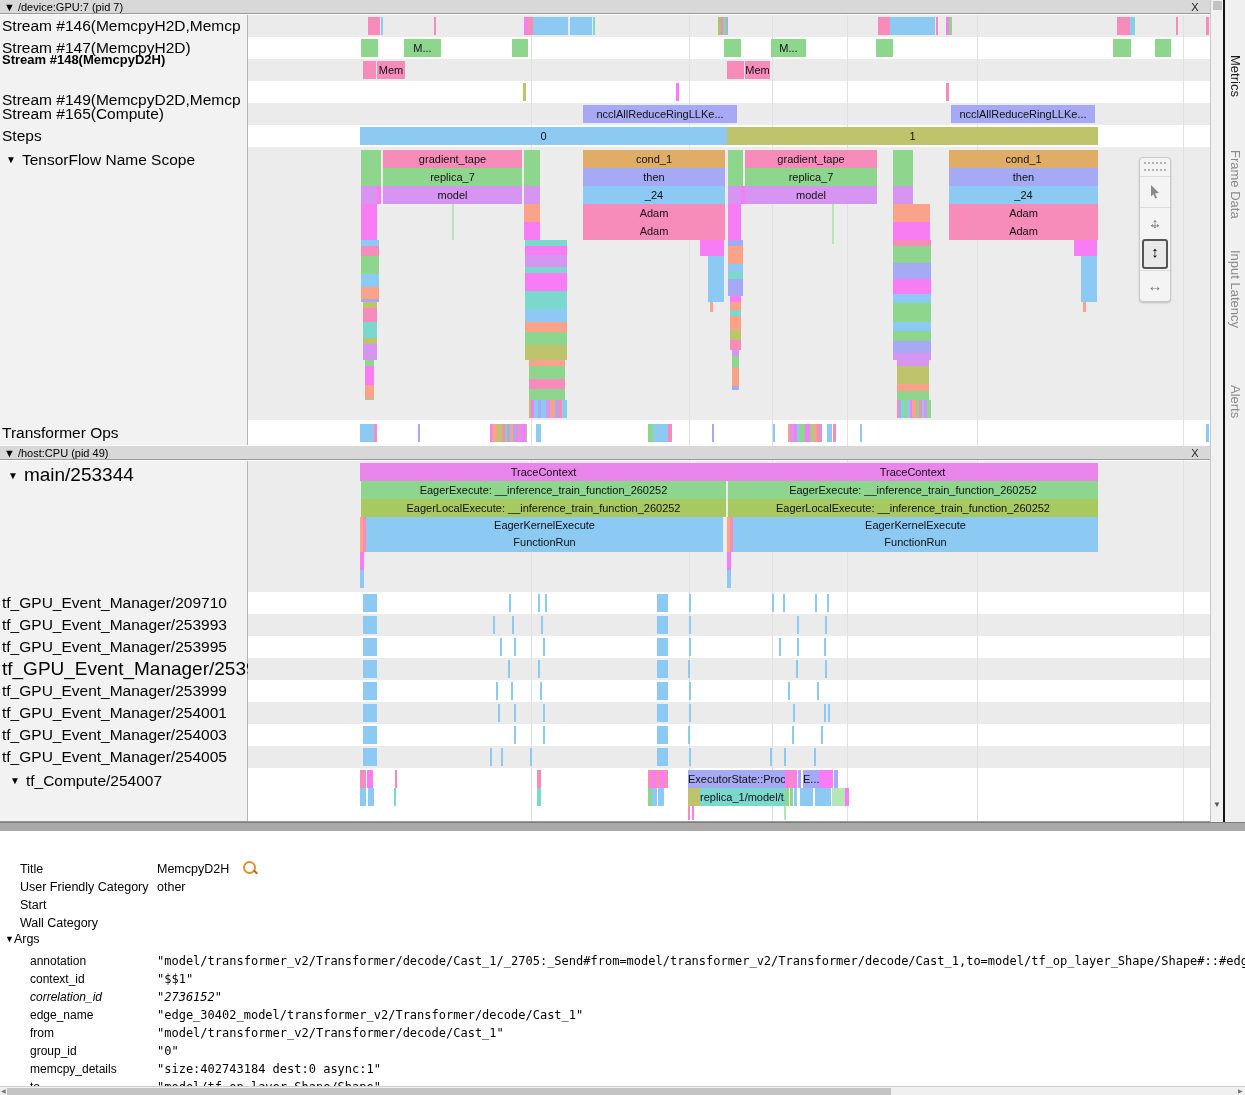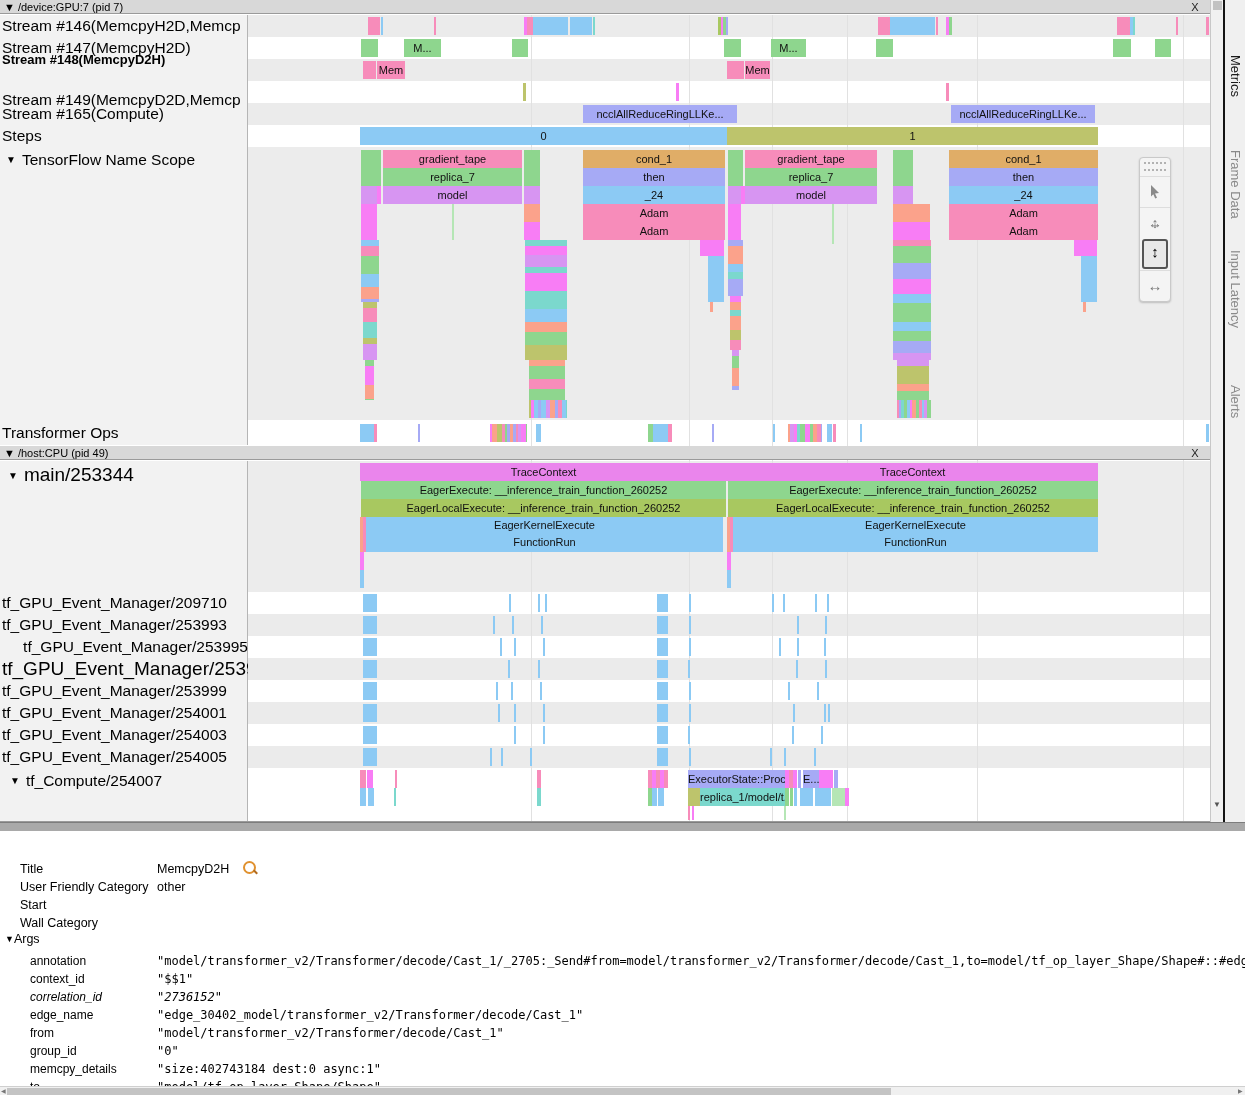--- a/index.html
+++ b/index.html
@@ -429,21 +429,21 @@
       <div class="tracklabel" style="left: 2px; top: 37px; height: 22px; line-height: 22px; font-size: 15.5px; position: absolute;"><span>Stream #147(MemcpyH2D)</span></div>
       <div class="tracklabel" style="left: 2px; top: 49px; height: 22px; line-height: 22px; font-size: 13px; position: absolute; font-weight: bold;"><span>Stream #148(MemcpyD2H)</span></div>
       <div class="tracklabel" style="left: 2px; top: 81px; height: 22px; line-height: 22px; font-size: 15.5px; position: absolute; margin-top: 8px;"><span>Stream #149(MemcpyD2D,Memcp</span></div>
       <div class="tracklabel" style="left: 2px; top: 103px; height: 22px; line-height: 22px; font-size: 15.5px; position: absolute;"><span>Stream #165(Compute)</span></div>
       <div class="tracklabel" style="left: 2px; top: 125px; height: 22px; line-height: 22px; font-size: 15.5px; position: absolute;"><span>Steps</span></div>
       <div class="tracklabel" style="left: 6px; top: 148px; height: 24px; line-height: 24px; font-size: 15.5px; position: absolute;"><span class="arr">▼</span><span>TensorFlow Name Scope</span></div>
       <div class="tracklabel" style="left: 2px; top: 421px; height: 24px; line-height: 24px; font-size: 15.5px; position: absolute;"><span>Transformer Ops</span></div>
       <div class="tracklabel" style="left: 8px; top: 462px; height: 26px; line-height: 26px; font-size: 19px; position: absolute;"><span class="arr">▼</span><span>main/253344</span></div>
       <div class="tracklabel" style="left: 2px; top: 592px; height: 22px; line-height: 22px; font-size: 15.5px; position: absolute;"><span>tf_GPU_Event_Manager/209710</span></div>
       <div class="tracklabel" style="left: 2px; top: 614px; height: 22px; line-height: 22px; font-size: 15.5px; position: absolute;"><span>tf_GPU_Event_Manager/253993</span></div>
-      <div class="tracklabel" style="left: 2px; top: 636px; height: 22px; line-height: 22px; font-size: 15.5px; position: absolute; text-align: right;"><span>tf_GPU_Event_Manager/253995</span></div>
+      <div class="tracklabel" style="left: 2px; top: 636px; height: 22px; line-height: 22px; font-size: 15.5px; position: absolute;"><span>tf_GPU_Event_Manager/253995</span></div>
       <div class="tracklabel" style="left: 2px; top: 658px; height: 22px; line-height: 22px; font-size: 19px; position: absolute;"><span>tf_GPU_Event_Manager/253997</span></div>
       <div class="tracklabel" style="left: 2px; top: 680px; height: 22px; line-height: 22px; font-size: 15.5px; position: absolute;"><span>tf_GPU_Event_Manager/253999</span></div>
       <div class="tracklabel" style="left: 2px; top: 702px; height: 22px; line-height: 22px; font-size: 15.5px; position: absolute;"><span>tf_GPU_Event_Manager/254001</span></div>
       <div class="tracklabel" style="left: 2px; top: 724px; height: 22px; line-height: 22px; font-size: 15.5px; position: absolute;"><span>tf_GPU_Event_Manager/254003</span></div>
       <div class="tracklabel" style="left: 2px; top: 746px; height: 22px; line-height: 22px; font-size: 15.5px; position: absolute;"><span>tf_GPU_Event_Manager/254005</span></div>
       <div class="tracklabel" style="left: 10px; top: 770px; height: 22px; line-height: 22px; font-size: 15.5px; position: absolute;"><span class="arr">▼</span><span>tf_Compute/254007</span></div>
     </div>
 </div>
 
 <div class="vscroll">

